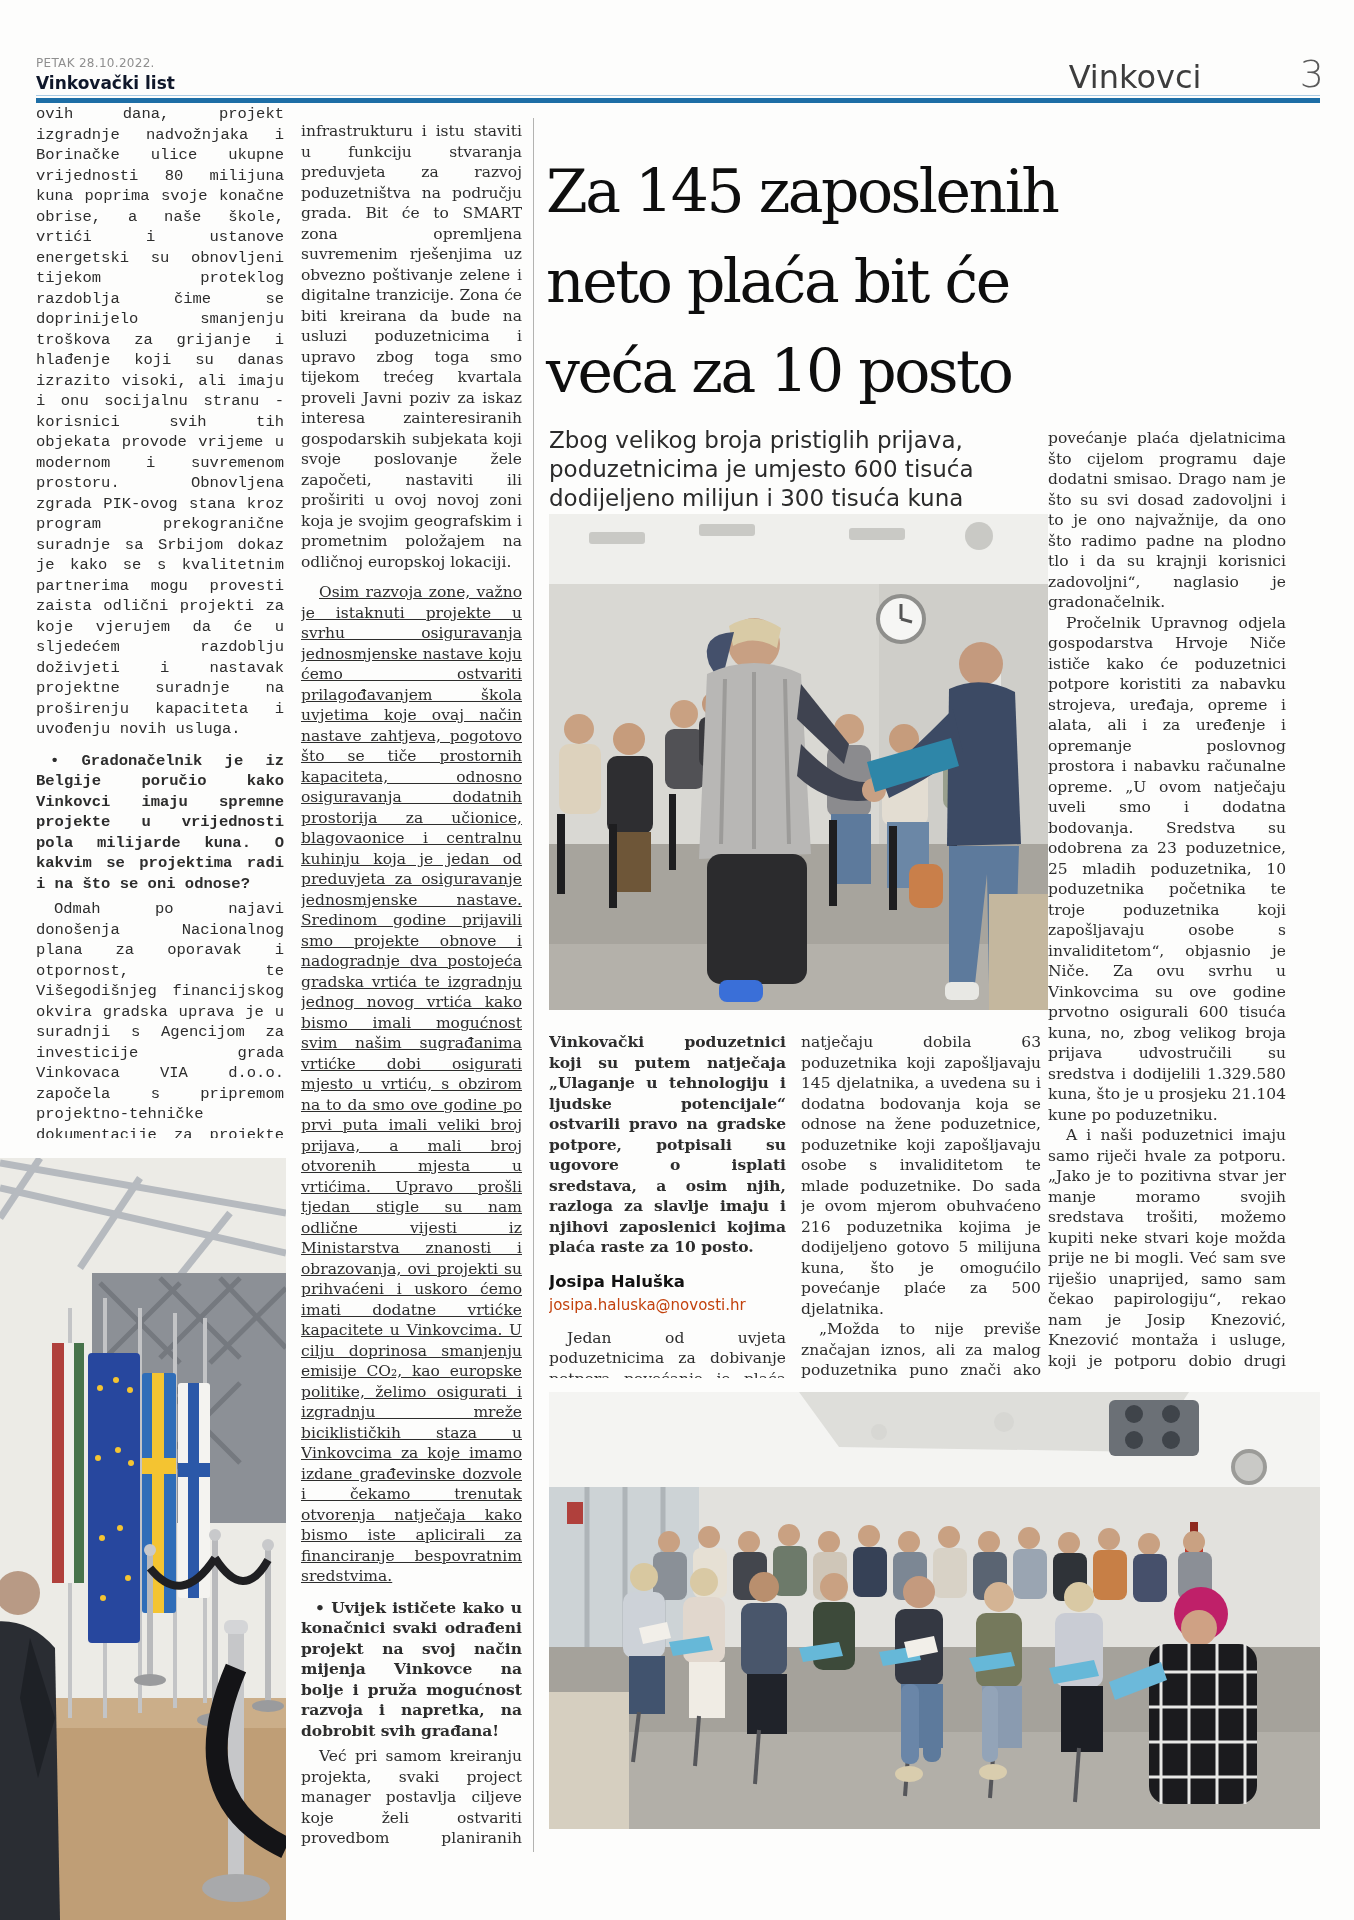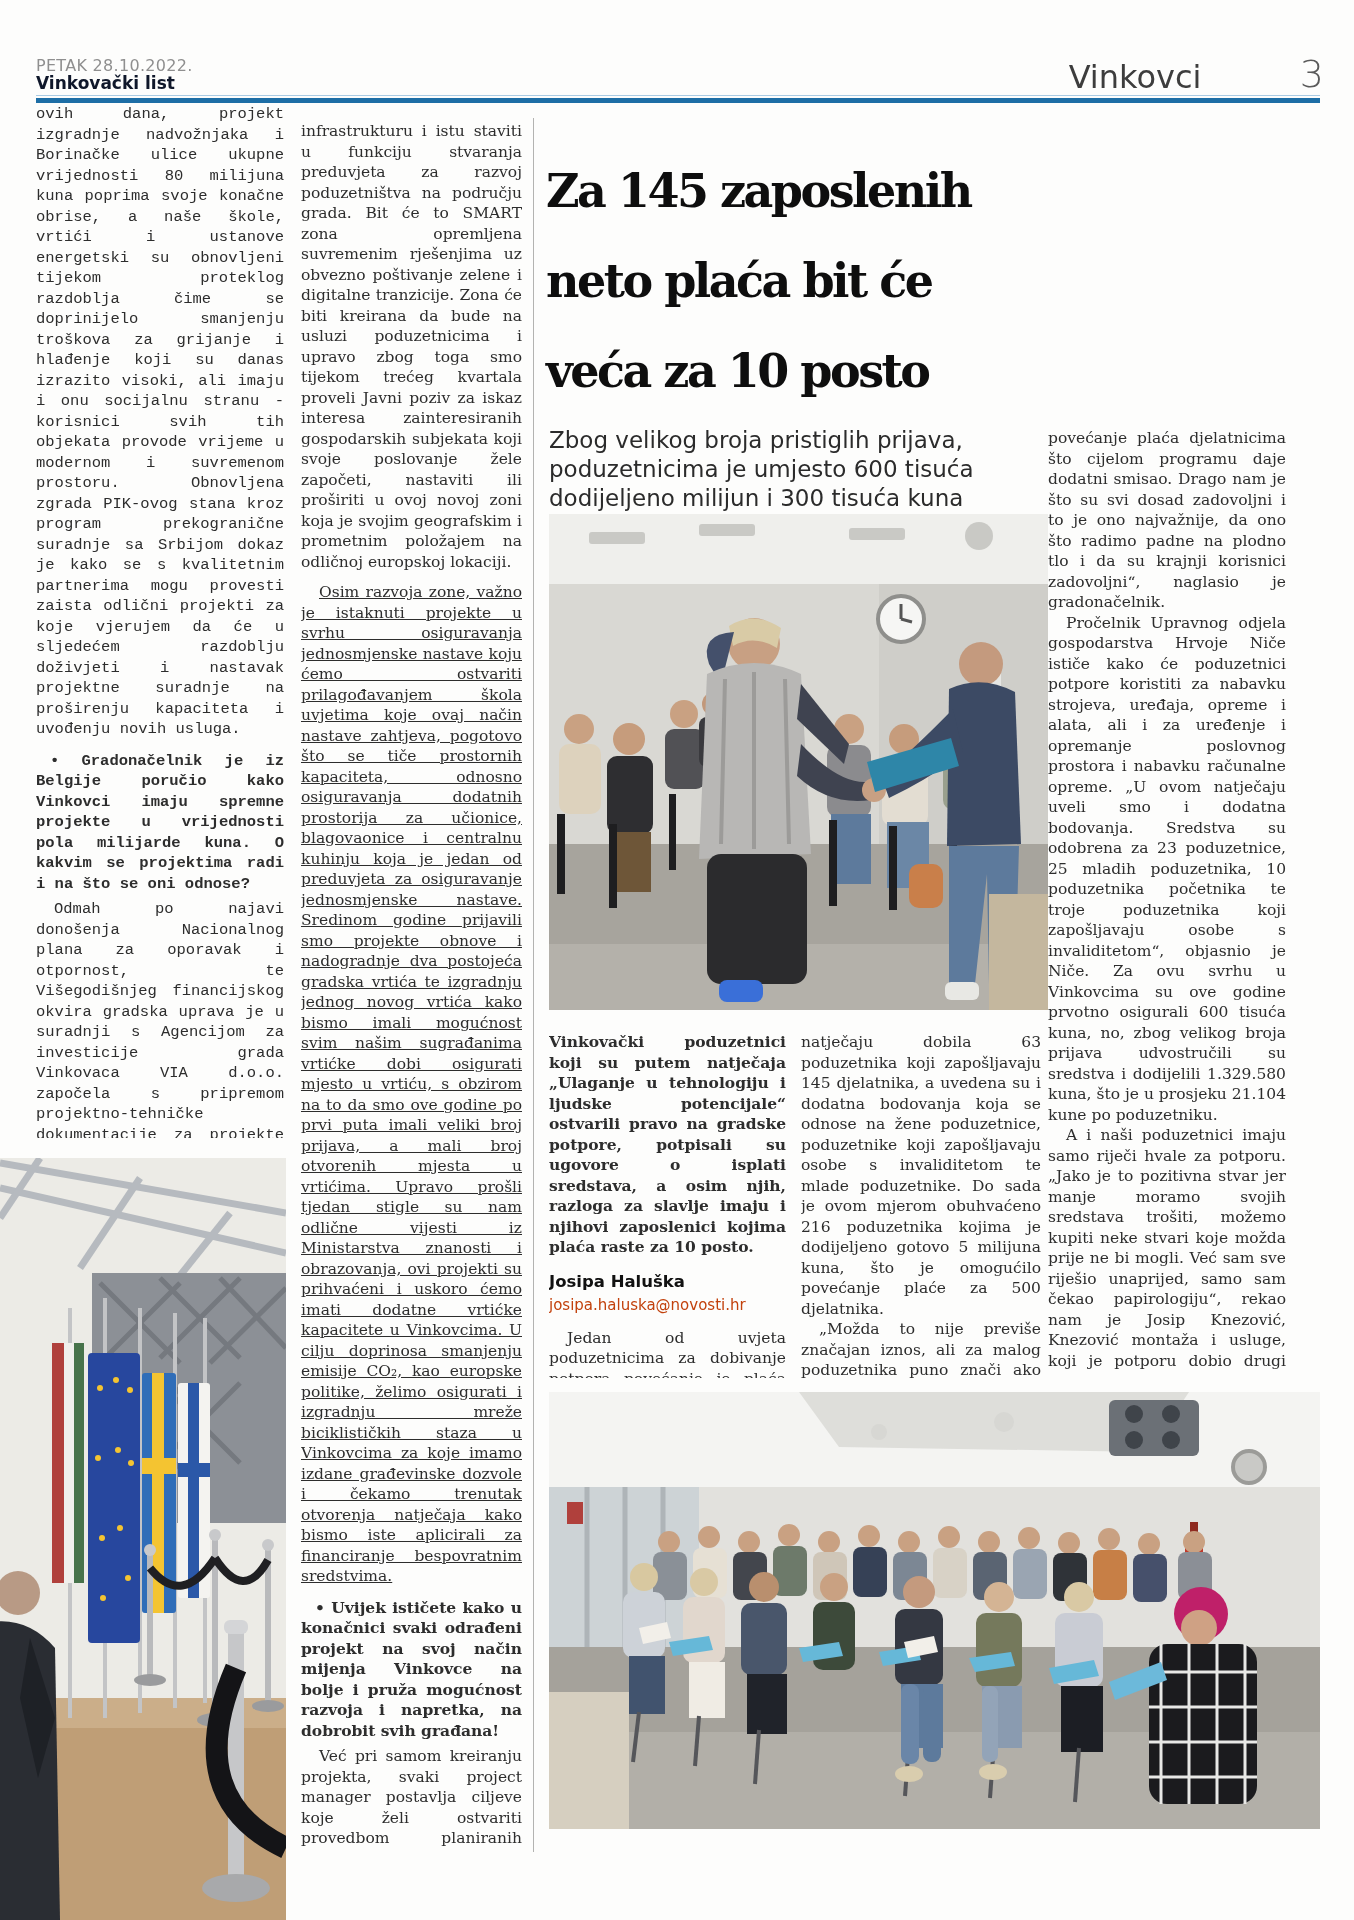--- a/index.html
+++ b/index.html
@@ -1,36 +1,36 @@
 <!DOCTYPE html>
 <html><head>
 <meta charset="utf-8">
 <style>
   html,body{margin:0;padding:0;background:#777;}
   .page{position:relative;width:1354px;height:1920px;background:#fdfdfc;margin:0 auto;overflow:hidden;
         font-family:"DejaVu Serif","Liberation Serif",serif;color:#2d2d2d;}
   .abs{position:absolute;}
   
-  .hdr-date{left:36px;top:56px;font-family:"DejaVu Sans","Liberation Sans",sans-serif;font-size:16px;color:#8f8f8f;letter-spacing:.3px;}
+  .hdr-date{left:36px;top:56px;font-family:"DejaVu Sans","Liberation Sans",sans-serif;font-size:12px;color:#8f8f8f;letter-spacing:.3px;}
   .hdr-pub{left:36px;top:73px;font-family:"DejaVu Sans","Liberation Sans",sans-serif;font-size:17px;font-weight:bold;color:#0f172a;}
   .hdr-section{left:1020px;top:58px;width:230px;text-align:center;font-family:"DejaVu Sans","Liberation Sans",sans-serif;font-size:32px;color:#3d3d3d;}
   .hdr-pagenum{left:1284px;top:52px;width:40px;text-align:right;font-family:"DejaVu Sans","Liberation Sans",sans-serif;font-size:38px;font-weight:300;color:#5a5a5a;}
   .rule-light{left:36px;top:95px;width:1284px;height:1px;background:#a9cbe4;}
   .rule-blue{left:36px;top:98px;width:1284px;height:5px;}
   
   .col{font-size:15.5px;line-height:20.5px;text-align:justify;overflow:hidden;}
   .col p{margin:0;}
   .col p.indent{text-indent:18px;}
   .col p.q{font-weight:bold;margin:11px 0 5px 0;text-indent:14px;}
   .col p.gap{margin-top:10px;text-decoration:underline;}
   .vdivider{left:533px;top:118px;width:1px;height:1734px;background:#b3b3b1;}
   
   .kicker{left:549px;top:118px;width:778px;font-family:"DejaVu Sans","Liberation Sans",sans-serif;
           font-size:16.5px;font-weight:bold;letter-spacing:-0.2px;color:#161616;white-space:nowrap;}
-  .headline{left:546px;top:146px;width:760px;font-weight:bold;color:#0e0e0e;font-size:46px;line-height:90px;letter-spacing:-2.5px;}
+  .headline{left:546px;top:146px;width:760px;font-weight:normal;color:#0e0e0e;font-size:60px;line-height:90px;letter-spacing:-2.5px;}
   .headline div{white-space:nowrap;}
   .subhead{left:549px;top:426px;width:524px;font-family:"DejaVu Sans","Liberation Sans",sans-serif;
            font-size:23px;line-height:29px;color:#2b2b2b;}
   .lead{font-size:15.5px;line-height:20.5px;font-weight:bold;}
   .byline-name{font-family:"DejaVu Sans","Liberation Sans",sans-serif;font-weight:bold;font-size:16.5px;margin-top:14px;color:#111;}
   .byline-email{font-family:"DejaVu Sans","Liberation Sans",sans-serif;font-size:15px;color:#c2410c;margin-top:3px;margin-bottom:12px;}
   .photo{position:absolute;overflow:hidden;background:#d8d7d3;}
   svg{display:block;}
 </style>
 </head>

